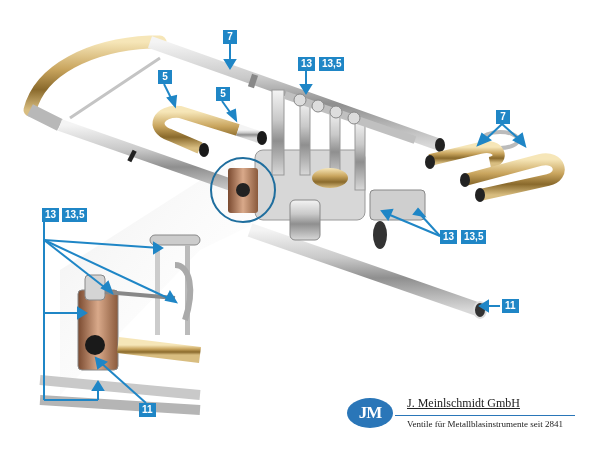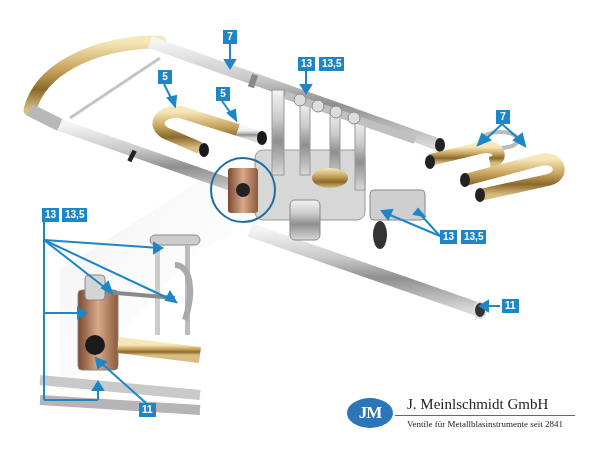--- a/index.html
+++ b/index.html
@@ -13,21 +13,21 @@
     }
     .logo-wrap { position: absolute; left: 345px; top: 394px; width: 250px; height: 50px; }
     .logo-oval {
       position: absolute; left: 2px; top: 4px; width: 46px; height: 30px;
       background: #2a76b8; border-radius: 50%; color: #ffffff;
       font-family: "Liberation Serif", serif; font-weight: bold; font-size: 17px;
       line-height: 30px; text-align: center; letter-spacing: -1px;
     }
     .logo-name {
       position: absolute; left: 62px; top: 2px; font-family: "Liberation Serif", serif;
-      font-size: 15px; color: #222222; white-space: nowrap;
+      font-size: 12px; color: #222222; white-space: nowrap; text-decoration: underline;
     }
     .logo-rule { position: absolute; left: 50px; top: 21px; width: 180px; height: 1px; background: #2a76b8; }
     .logo-tag {
       position: absolute; left: 62px; top: 25px; font-family: "Liberation Serif", serif;
       font-size: 9px; color: #222222; white-space: nowrap;
     }
   </style>
 </head>
 <body>
 

